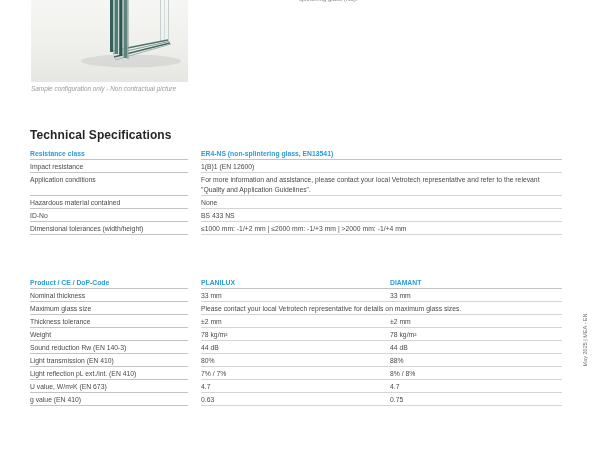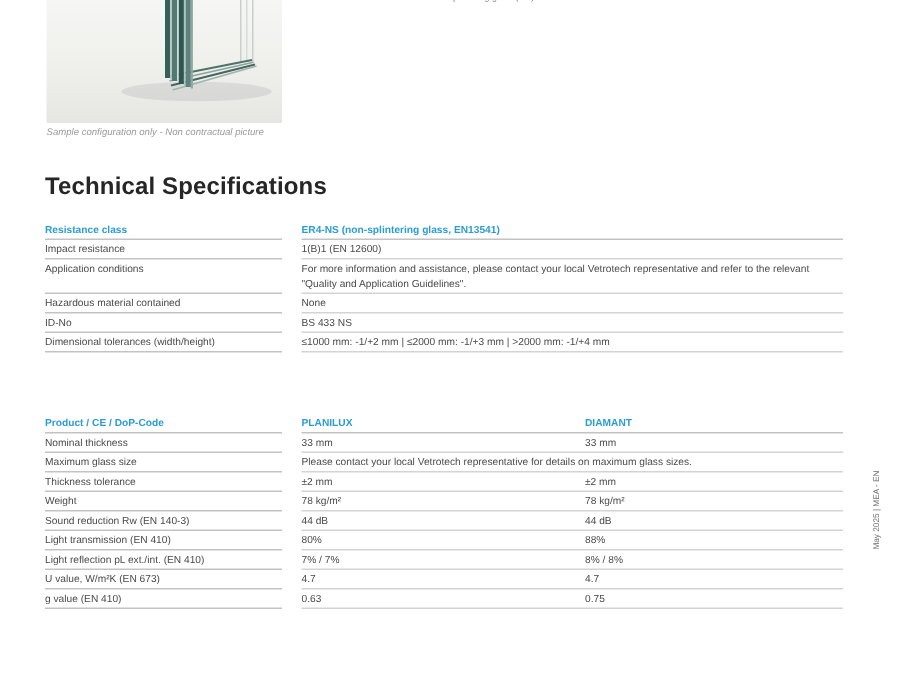--- a/index.html
+++ b/index.html
@@ -14,22 +14,22 @@
   .photo{
     position:absolute;left:31px;top:0;width:157px;height:82px;
     background:linear-gradient(180deg,#f6f6f4 0%,#efefec 55%,#e6e6e3 100%);
   }
   .photo svg{display:block;}
   .caption{
     position:absolute;left:31px;top:85px;width:220px;
     font-size:6.4px;font-style:italic;color:#9b9b9b;
   }
   .heading{
-    position:absolute;left:30px;top:116px;margin:0;
-    font-size:16px;font-weight:bold;color:#262626;letter-spacing:0.1px;
+    position:absolute;left:30px;top:128px;margin:0;
+    font-size:12px;font-weight:bold;color:#262626;letter-spacing:0.1px;
   }
   .table{position:absolute;left:30px;width:532px;font-size:6.8px;line-height:10px;}
   .spec-table{top:147px;}
   .product-table{top:276px;}
   .t-row{display:flex;align-items:stretch;}
   .cell{padding:1.5px 0 0.5px 0;}
   .t-label{
     width:158px;margin-right:13px;border-bottom:1px solid #c3c3c3;flex:none;
   }
   .t-value{flex:1;border-bottom:1px solid #d4d4d4;}

